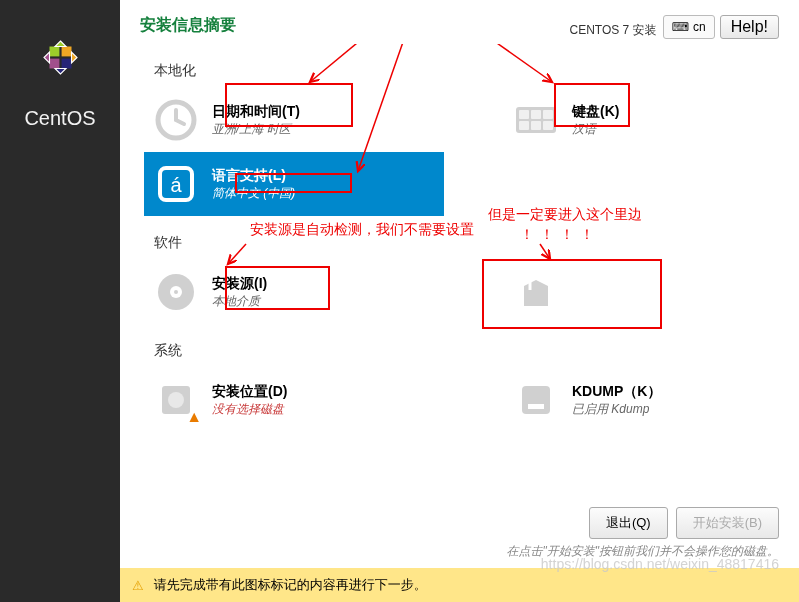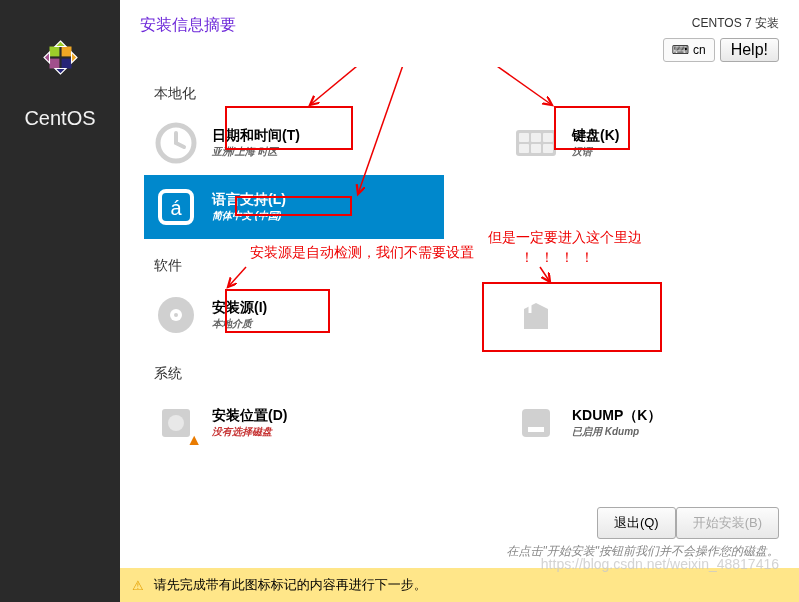--- a/index.html
+++ b/index.html
@@ -3,40 +3,40 @@
   <meta charset="utf-8">
   <style>
     * { margin: 0; padding: 0; box-sizing: border-box; }
     body { font-family: "Microsoft YaHei", sans-serif; background: #fff; width: 799px; height: 602px; position: relative; overflow: hidden; }
     .sidebar { position: absolute; left: 0; top: 0; width: 120px; height: 100%; background: #2a2a2a; display: flex; flex-direction: column; align-items: center; padding-top: 30px; }
     .logo { width: 55px; height: 55px; position: relative; }
     .logo svg { width: 100%; height: 100%; }
     .brand { color: #f2f2f2; font-size: 20px; margin-top: 22px; font-weight: 300; }
     .main { position: absolute; left: 120px; top: 0; right: 0; bottom: 0; display: flex; flex-direction: column; }
     .header { display: flex; justify-content: space-between; padding: 15px 20px 5px 20px; }
-    .title { font-size: 16px; font-weight: normal; color: #6d28d9; }
-    .header-right { display: flex; flex-direction: column; align-items: flex-end; gap: 6px; }
+    .title { font-size: 16px; font-weight: bold; color: #15803d; }
+    .header-right { display: flex; flex-direction: row; align-items: flex-end; gap: 6px; }
     .header-label { font-size: 12px; color: #333; }
     .header-buttons { display: flex; gap: 5px; }
     .input-ind { background: #fafafa; border: 1px solid #bbb; padding: 2px 8px; font-size: 12px; display: flex; align-items: center; gap: 4px; border-radius: 3px; }
     .help-btn { background: linear-gradient(#fcfcfc,#e8e8e8); border: 1px solid #aaa; padding: 2px 10px; font-size: 16px; border-radius: 3px; cursor: pointer; }
     .content { flex: 1; padding: 0 20px 10px 24px; overflow: hidden; position: relative; }
     .section-label { font-size: 14px; color: #333; margin: 18px 0 8px 10px; }
     .row { display: flex; gap: 20px; }
     .spoke { display: flex; align-items: center; gap: 12px; padding: 8px; min-width: 300px; cursor: pointer; }
     .spoke.selected { background: #0088cc; color: #fff; }
     .icon-box { width: 48px; height: 48px; display: flex; align-items: center; justify-content: center; color: #d0d0d0; }
     .spoke.selected .icon-box { color: #fff; }
     .spoke-title { font-size: 14px; font-weight: bold; }
-    .spoke-sub { font-size: 10px; font-style: italic; color: #666; font-weight: bold; }
+    .spoke-sub { font-size: 12px; font-style: italic; color: #666; }
     .spoke.selected .spoke-sub { color: #fff; }
     .spoke-sub.warn { color: #c73636; }
     .red-box { border: 2px solid #e00; position: absolute; pointer-events: none; }
     .annotation { position: absolute; color: #e00; font-size: 14px; pointer-events: none; }
-    .footer-btns { display: flex; justify-content: flex-end; padding: 0 20px 4px 4px; margin-top: 40px; }
+    .footer-btns { display: flex; justify-content: flex-end; gap: 8px; padding: 0 20px 4px 4px; margin-top: 40px; }
     .btn { background: linear-gradient(#fcfcfc,#e8e8e8); border: 1px solid #aaa; padding: 6px 16px; font-size: 13px; border-radius: 3px; cursor: pointer; }
     .btn.disabled { color: #aaa; cursor: not-allowed; }
     .footer-note { text-align: right; padding: 0 20px 8px 0; font-size: 12px; font-style: italic; color: #888; }
     .warning-bar { background: #ffe689; padding: 8px 12px; font-size: 13px; display: flex; align-items: center; gap: 10px; }
     .warn-icon { color: #e5a000; }
     .watermark { position: absolute; right: 20px; bottom: 30px; color: rgba(200,200,200,0.8); font-size: 14px; }
     .kbd-icon { background: #d0d0d0; width: 40px; height: 26px; border-radius: 3px; display: grid; grid-template-columns: repeat(3,1fr); grid-template-rows: repeat(2,1fr); gap: 2px; padding: 3px; }
     .kbd-icon span { background: #f0f0f0; border-radius: 1px; }
     .warn-triangle { position: absolute; bottom: -2px; right: -2px; color: #e97b00; font-size: 16px; }
     svg.arrows { position: absolute; top: 0; left: 0; width: 100%; height: 100%; pointer-events: none; }

